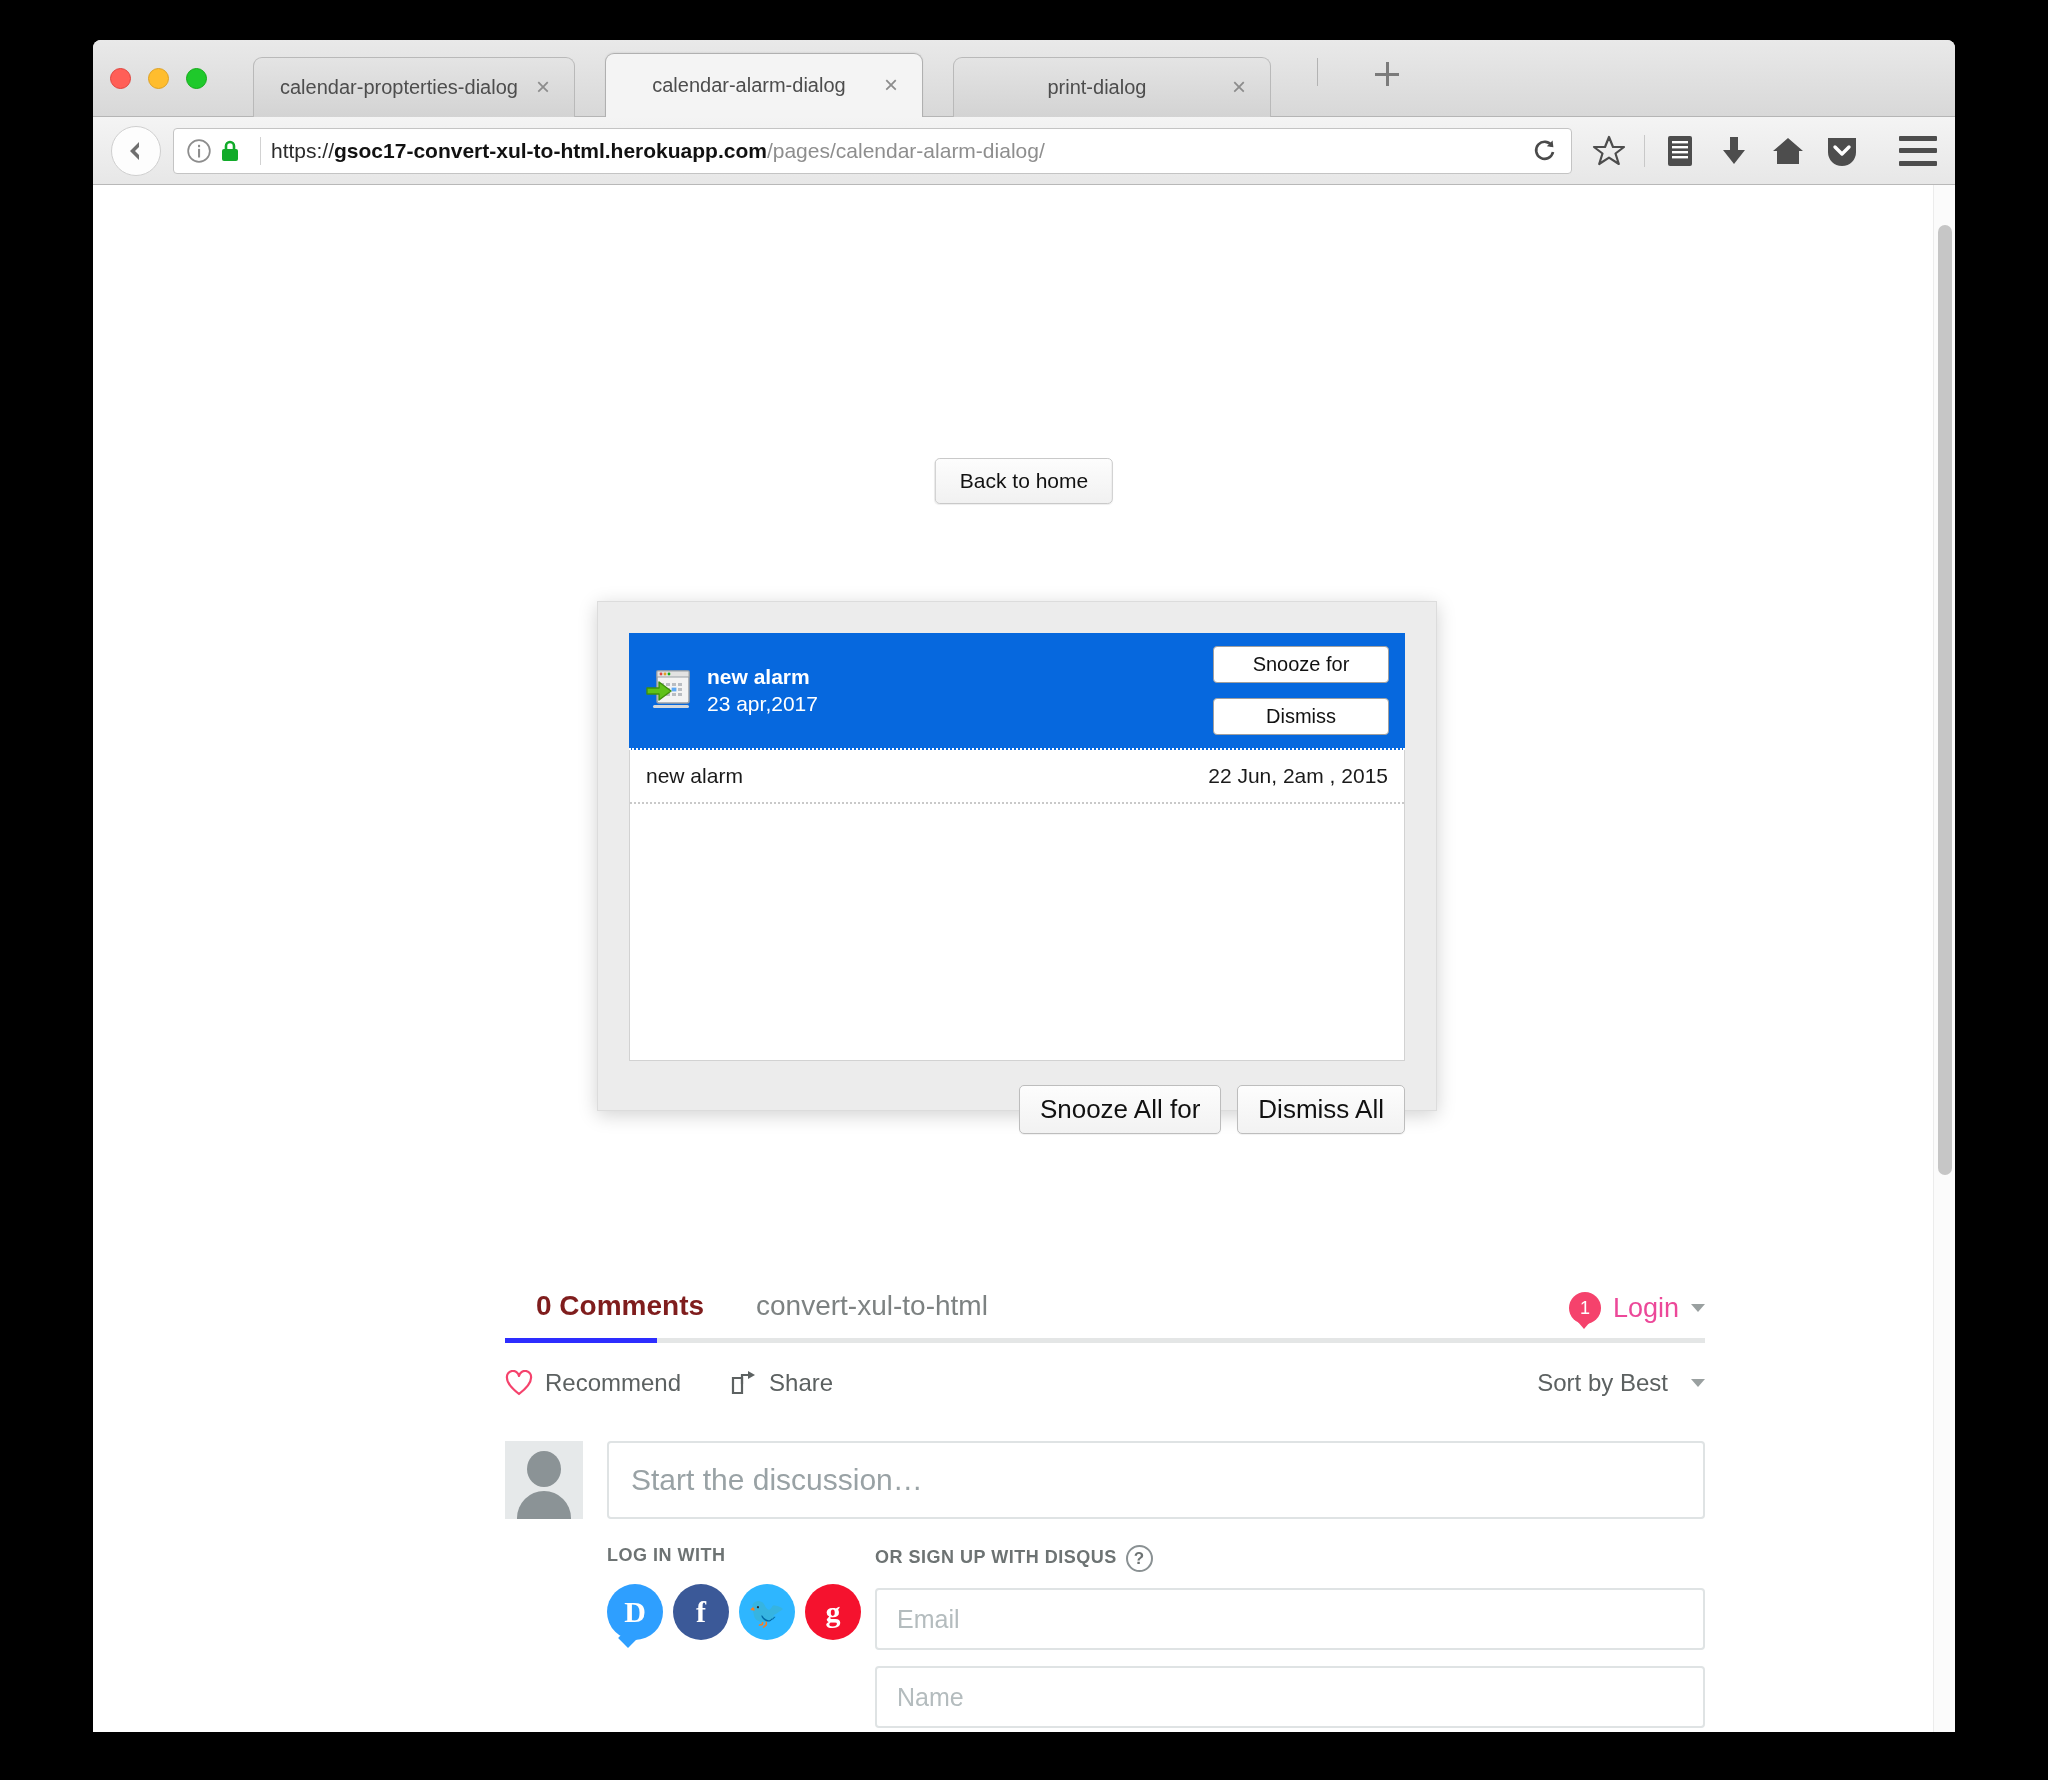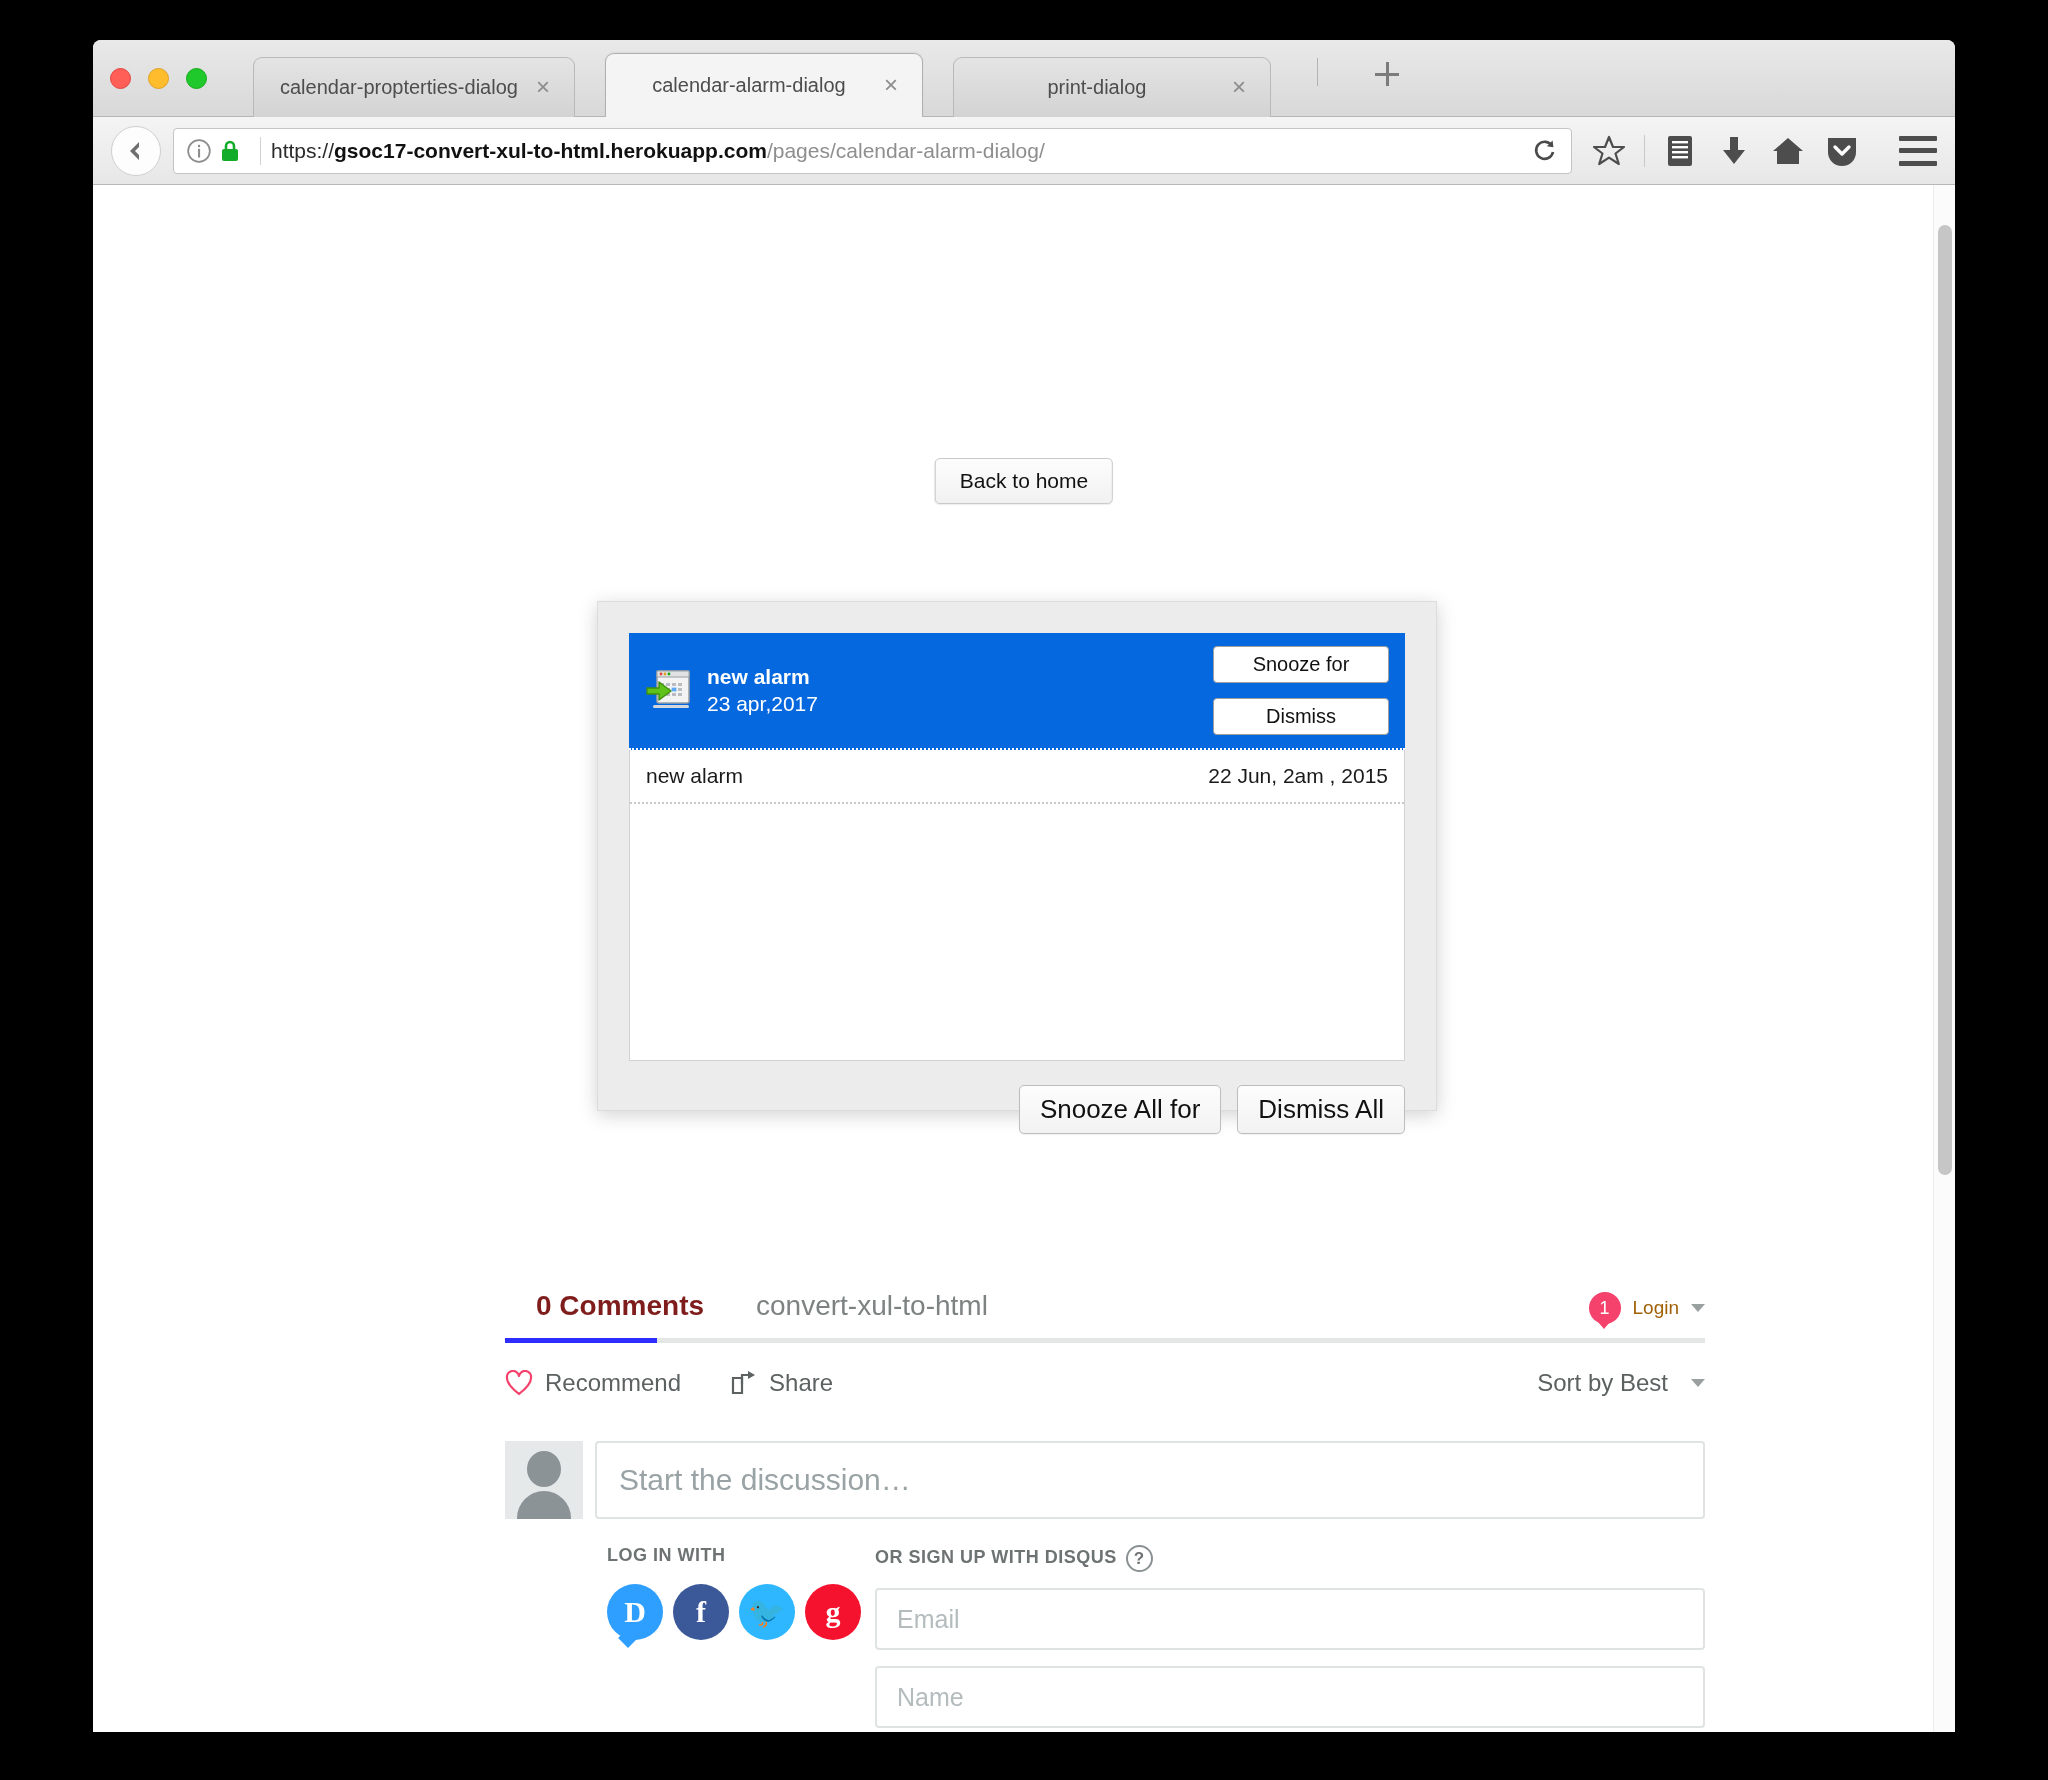--- a/index.html
+++ b/index.html
@@ -236,29 +236,29 @@
   .dq-count { font-size: 28px; font-weight: bold; color:#7f1d1d;margin-left:31px; }
   .dq-thread { font-size: 28px; color:#7d8282; margin-left: 52px;}
   .dq-login-wrap { position:absolute; right:0; bottom: 14px; display:flex; align-items:center; gap:12px;}
   .dq-badge {
     width:32px; height:32px; border-radius:50%;
     background:#f5426c; color:#fff;
     font-size:18px; display:flex; align-items:center; justify-content:center;
     position: relative;
   }
   .dq-badge:after{content:"";position:absolute;bottom:-5px;left:9px;border-left:6px solid transparent;border-right:6px solid transparent;border-top:7px solid #f5426c;}
-  .dq-login { font-size: 19px; color:#a16207; }
+  .dq-login { font-size: 27px; color:#ec4899; }
   .caret { width:0;height:0;border-left:7px solid transparent;border-right:7px solid transparent;border-top:8px solid #9aa0a0; }
   .dq-underline { height: 5px; background:#e4e6e6; position:relative; }
   .dq-underline:after{content:"";position:absolute;left:0;top:0;width:152px;height:5px;background:#2d2dff;}
   .disqus-actions { display:flex; padding-top: 26px; position:relative;}
   .dq-action { display:flex; align-items:center; gap:12px; font-size:24px; color:#5c6161; margin-right:48px;}
   .dq-sort { position:absolute; right:0; display:flex; align-items:center; gap:23px; font-size:24px; color:#5c6161;}
 
-  .composer { display:flex; gap: 12px; margin-top: 44px; }
+  .composer { display:flex; gap: 24px; margin-top: 44px; }
   .avatar { width:78px; height:78px; background:#e6e9ea; flex:0 0 auto; position:relative; overflow:hidden;}
   .avatar .head { position:absolute; left:22px; top:10px; width:34px; height:36px; background:#8b9396; border-radius:50%;}
   .avatar .body { position:absolute; left:12px; top:50px; width:54px; height:46px; background:#8b9396; border-radius:28px 28px 0 0;}
   .comment-input {
     flex:1; height: 78px;
     border: 2px solid #dfe3e4;
     border-radius: 4px;
     display:flex; align-items:center;
     padding: 0 22px;
     font-size: 30px;

